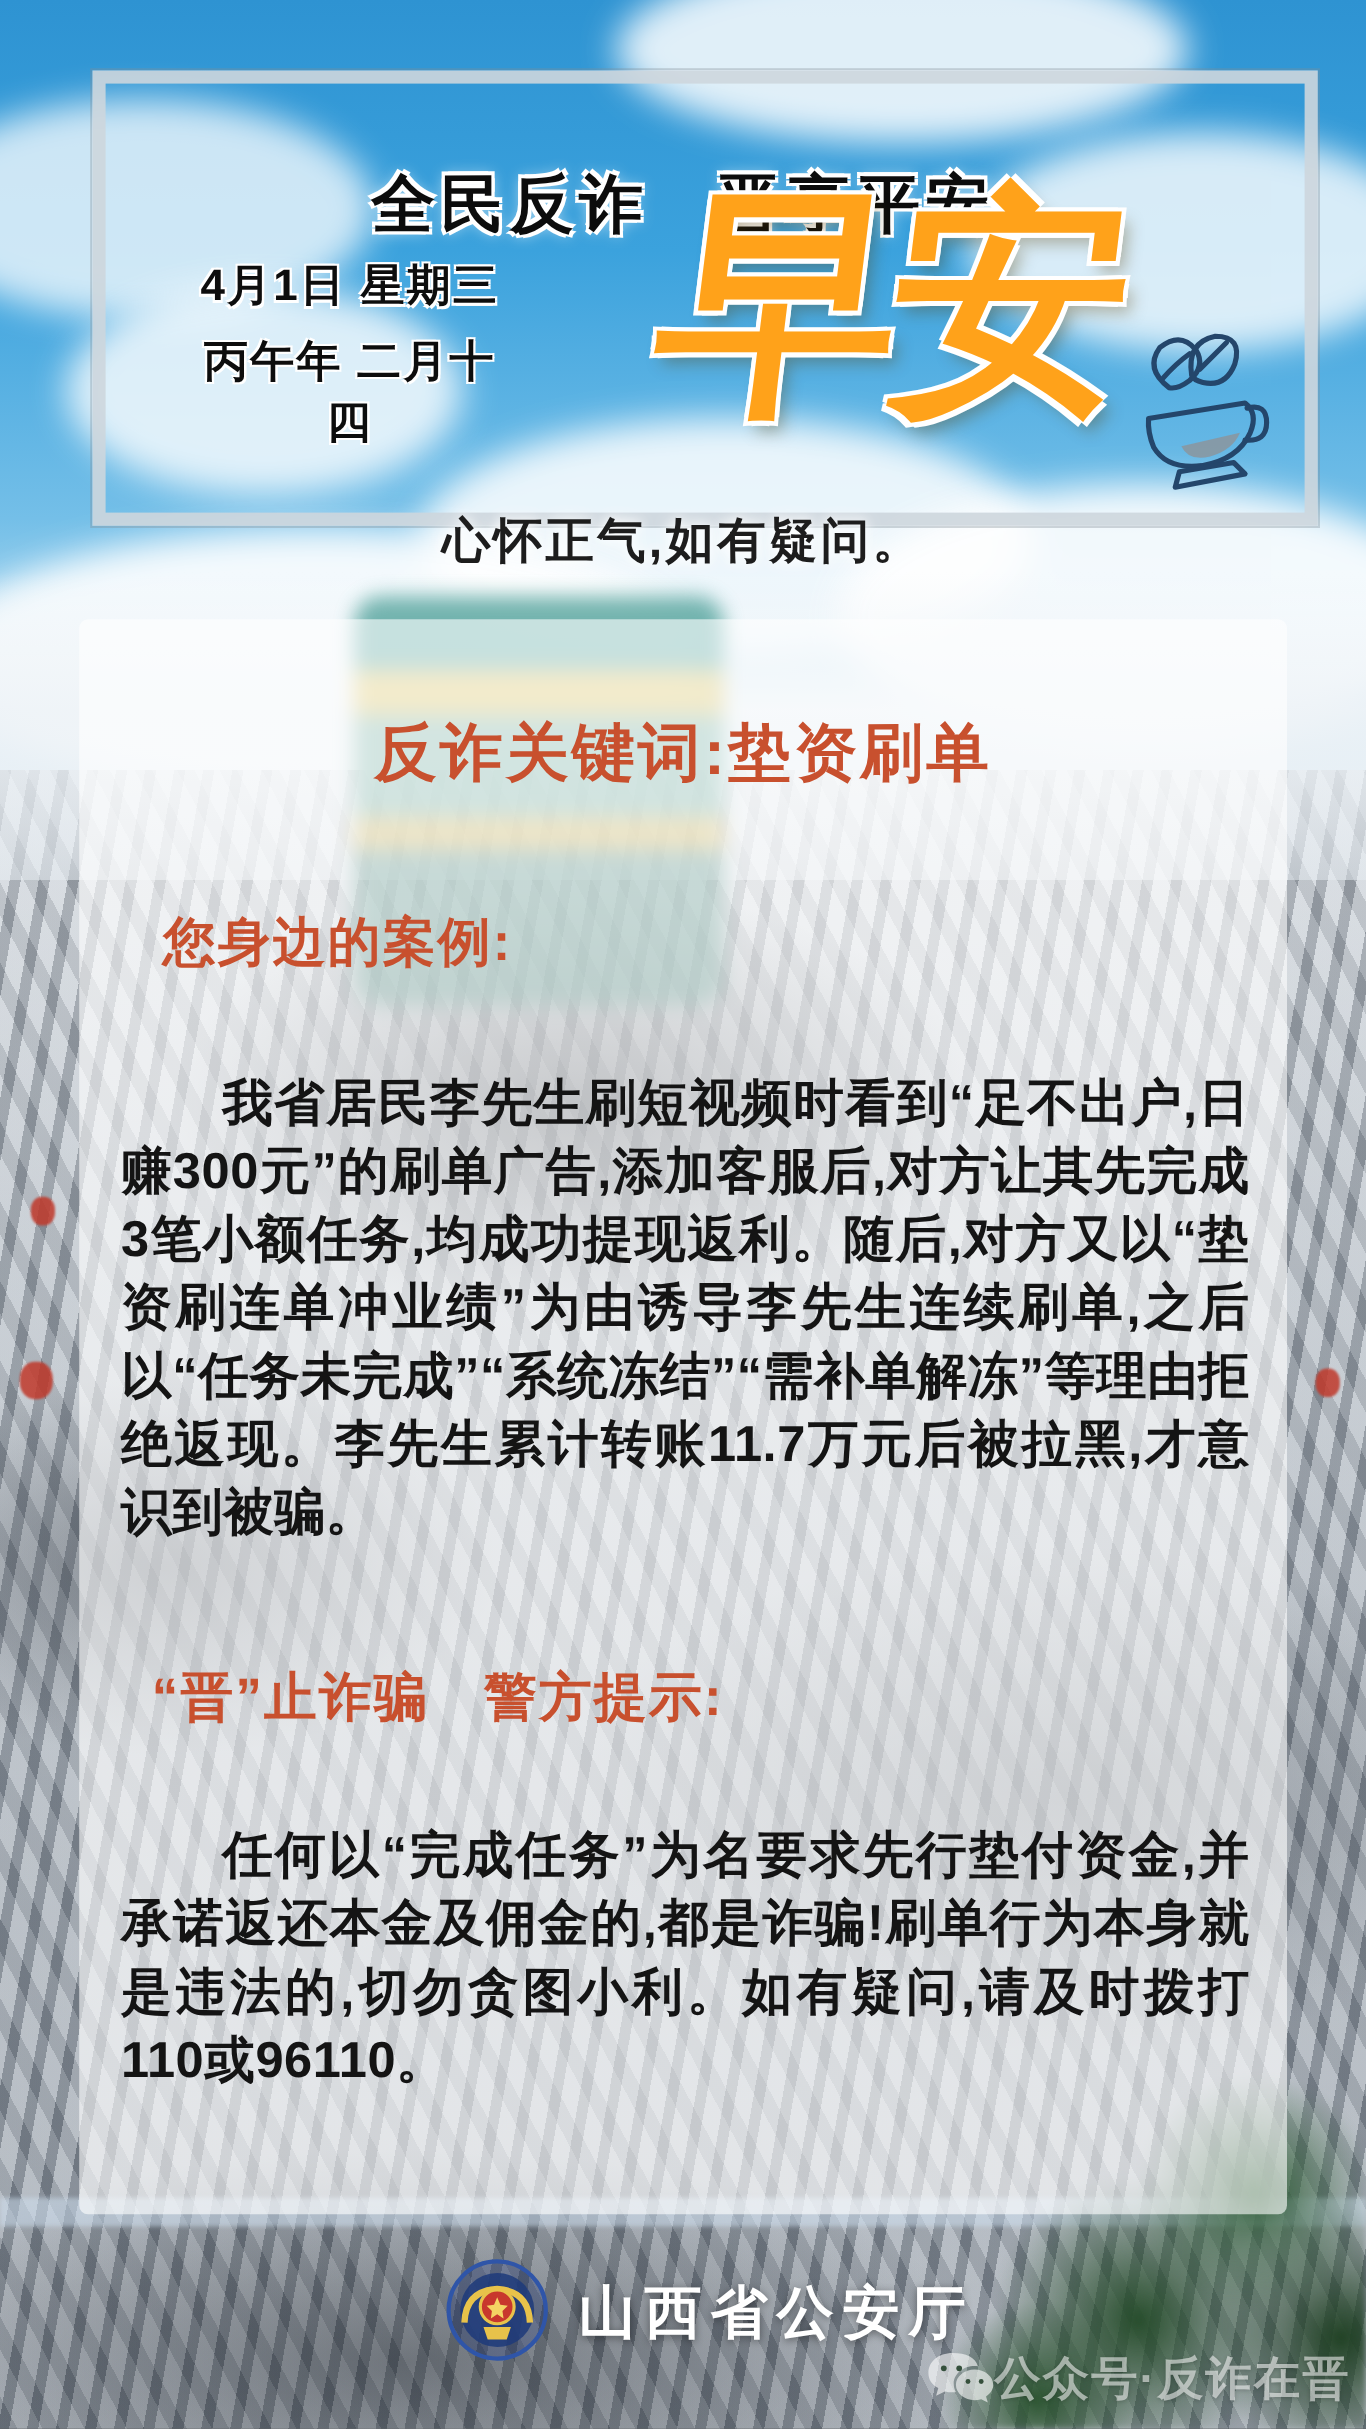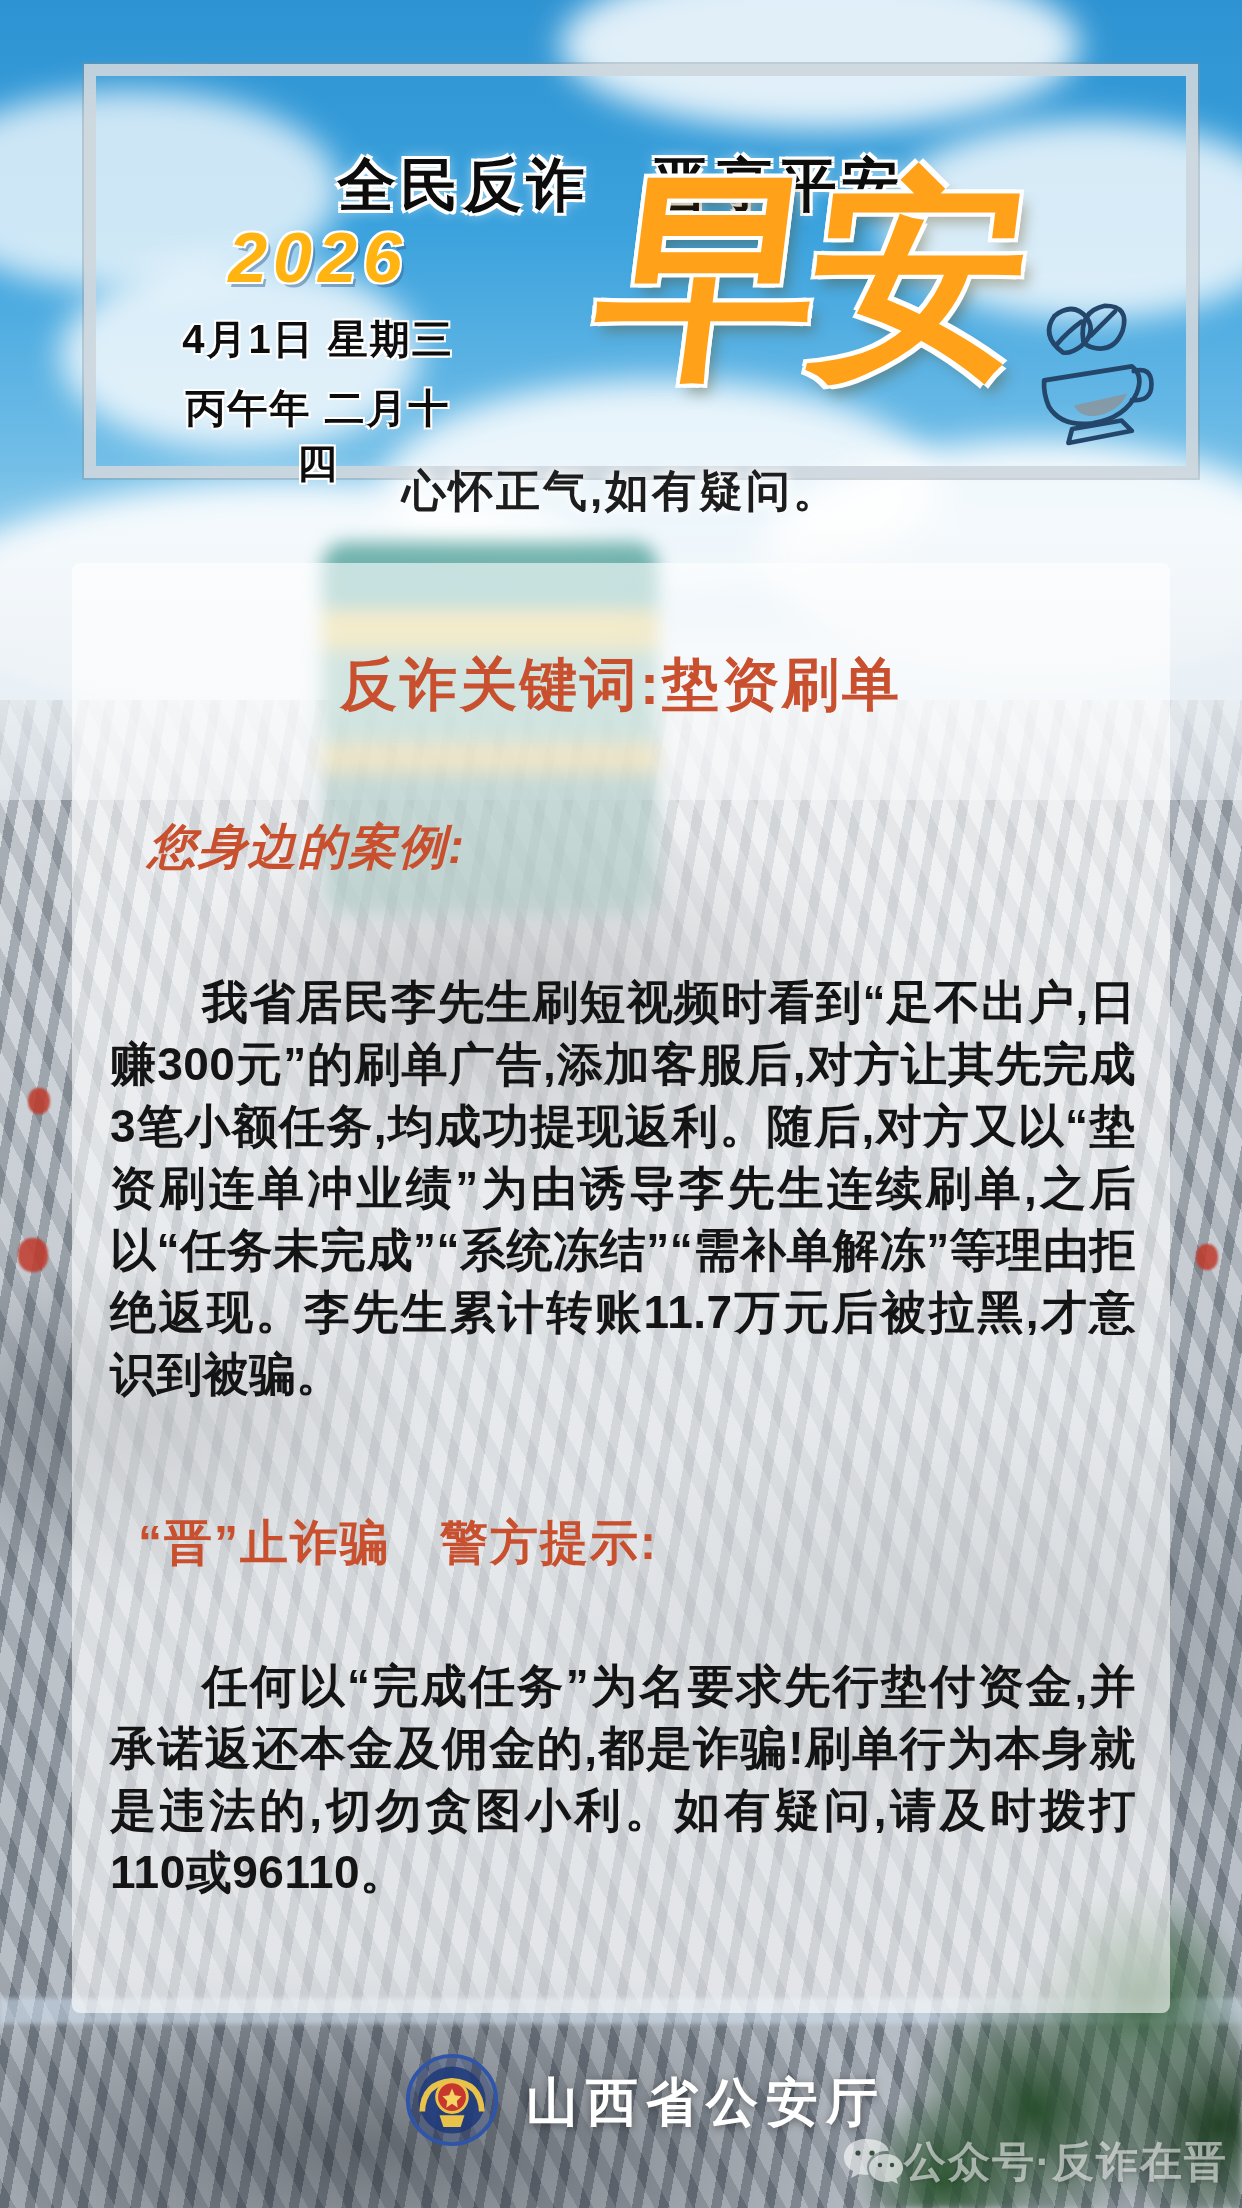--- a/index.html
+++ b/index.html
@@ -100,21 +100,21 @@
   }
   .article{position:absolute;left:72px;top:563px;width:1098px;height:1450px;z-index:3;}
   .article-title{
     position:absolute;left:0;top:84px;width:100%;text-align:center;
     font-size:57px;font-weight:900;letter-spacing:3px;color:#c8502e;
   }
   .sub-heading{
     position:absolute;left:76px;
     font-size:48px;font-weight:900;letter-spacing:2px;color:#c8502e;
   }
-  .h-case{top:252px;font-style:italic;}
+  .h-case{top:262px;}
   .h-tips{top:948px;left:66px;}
   .body-text{
     position:absolute;left:38px;width:1026px;
     font-size:46px;font-weight:700;line-height:62px;color:#141414;
     text-align:justify;text-indent:92px;letter-spacing:.5px;
   }
   .p-case{top:408px;}
   .p-tips{top:1092px;}
   
   .footer{position:absolute;left:0;top:2040px;width:100%;height:168px;z-index:3;}
@@ -148,21 +148,20 @@
   <div class="street-band"></div>
   <div class="temple"></div>
   <div class="lantern l1"></div>
   <div class="lantern l2"></div>
   <div class="lantern l3"></div>
   <div class="trees"></div>
 
   <div class="header-frame"></div>
   <div class="slogan">全民反诈　晋享平安</div>
   <div class="date-block">
-    <span class="year">2026</span>
     <span class="date-line">4月1日 星期三</span>
     <span class="date-line">丙午年 二月十四</span>
   </div>
   <div class="greeting">早安</div>
   <svg class="teacup" width="140" height="160" viewBox="0 0 150 170">
     <g fill="none" stroke="#24466b" stroke-width="5" stroke-linejoin="round" stroke-linecap="round">
       <path d="M48 64 q-24 -18 -9 -39 q20 -16 35 2 q10 16 -6 30 q-12 9 -20 7 z"></path>
       <path d="M41 56 q13 -15 27 -25"></path>
       <path d="M70 52 q-5 -32 23 -38 q27 0 19 27 q-9 23 -31 18 q-9 -2 -11 -7 z"></path>
       <path d="M78 46 q14 -14 26 -26"></path>

